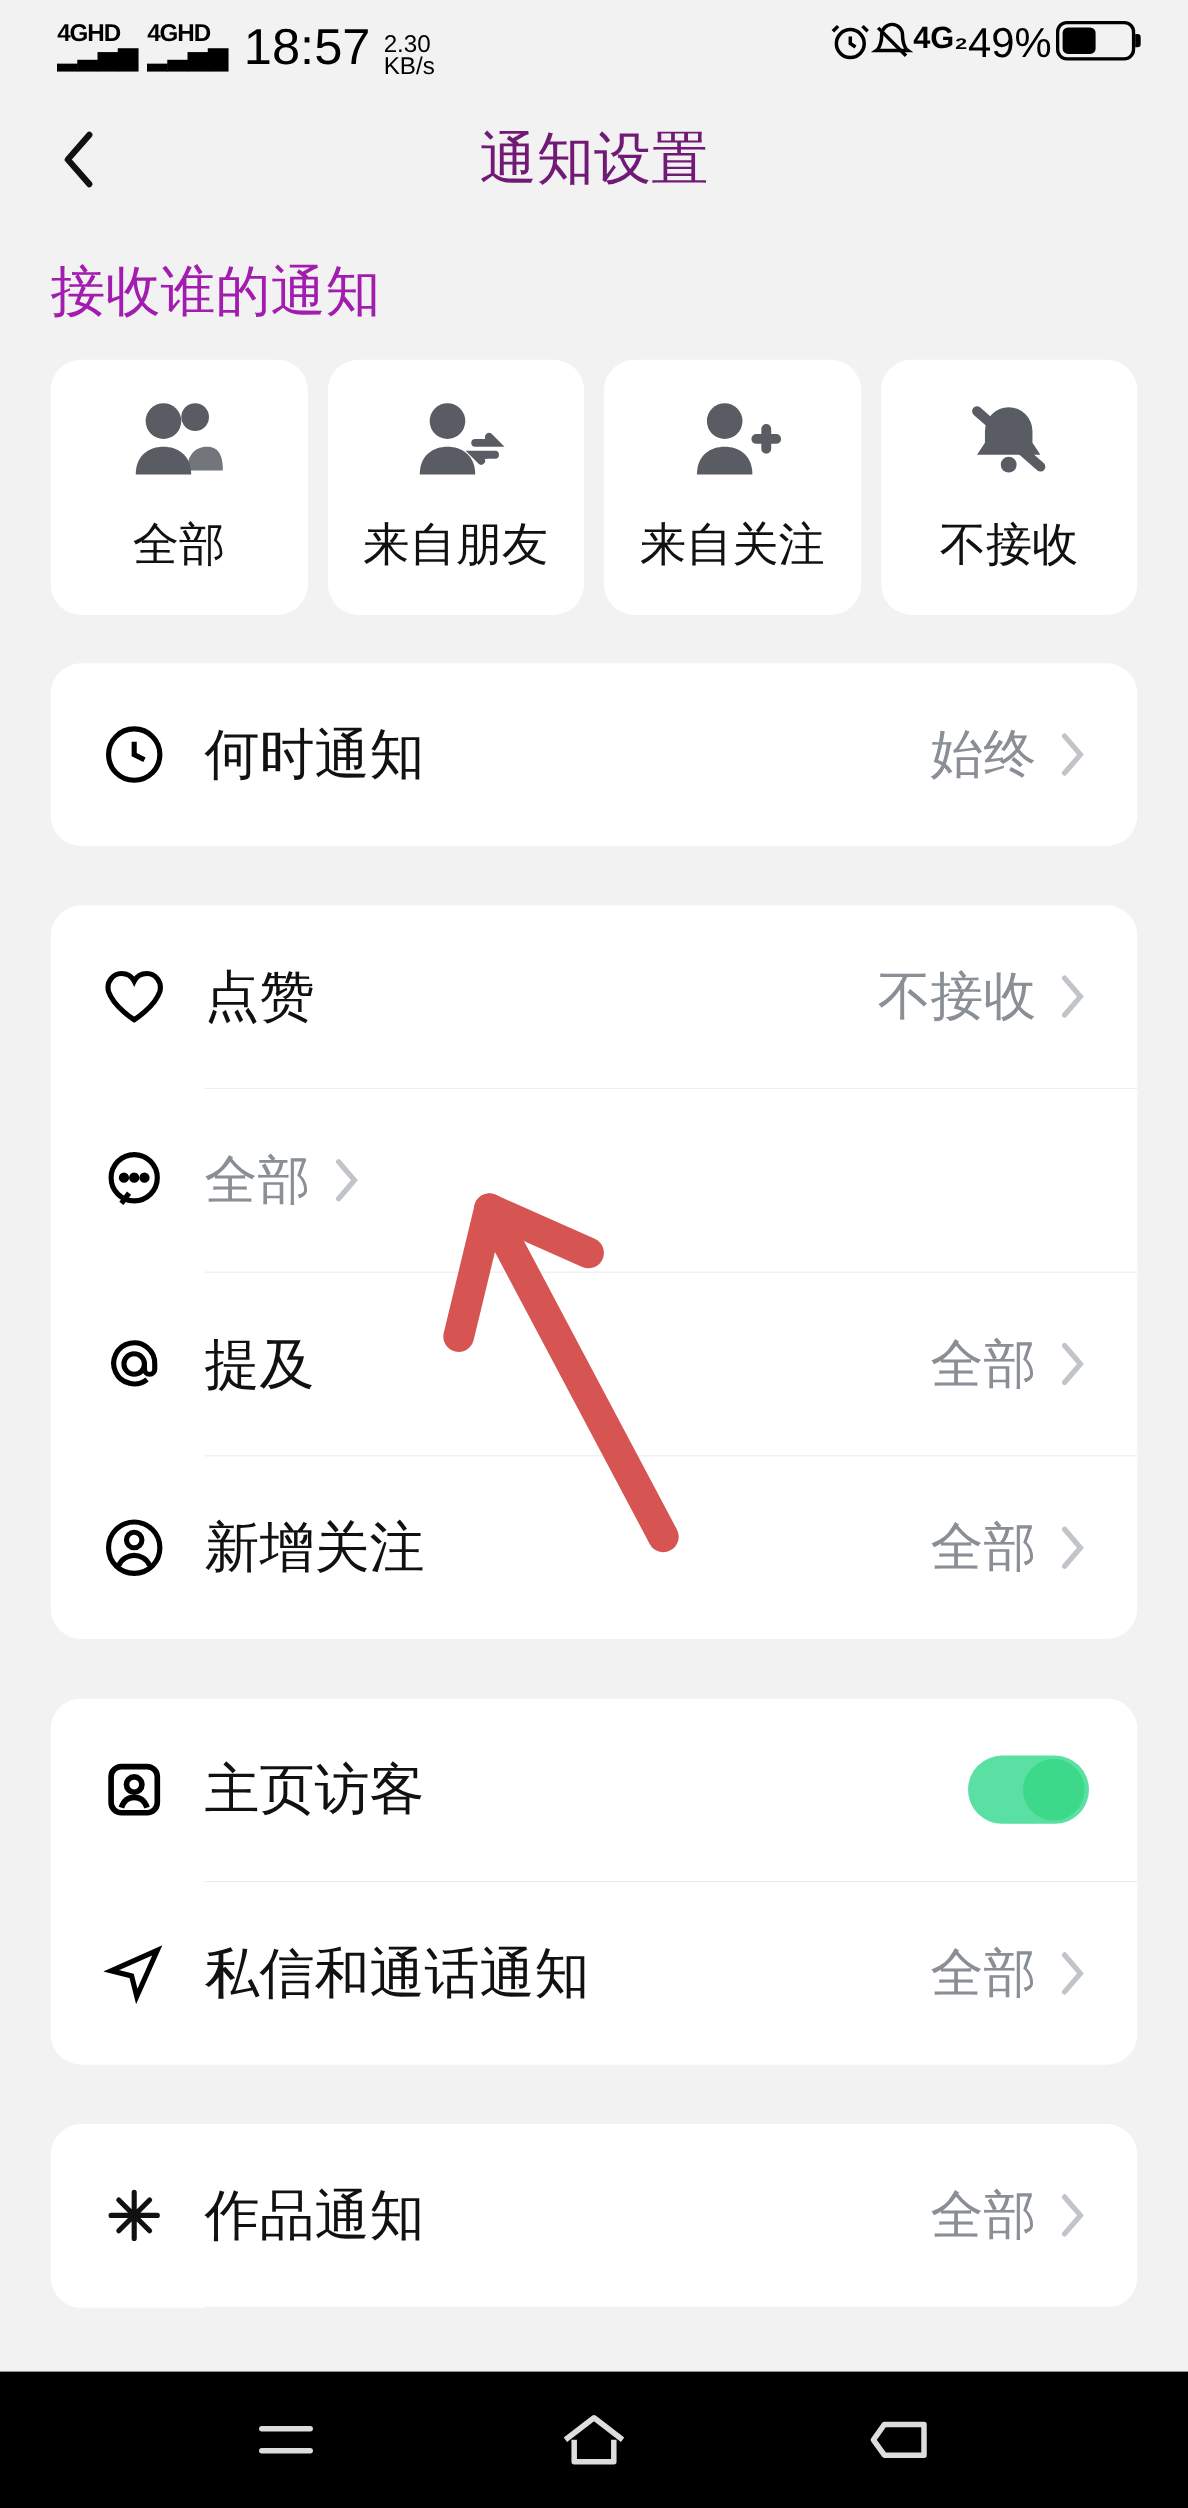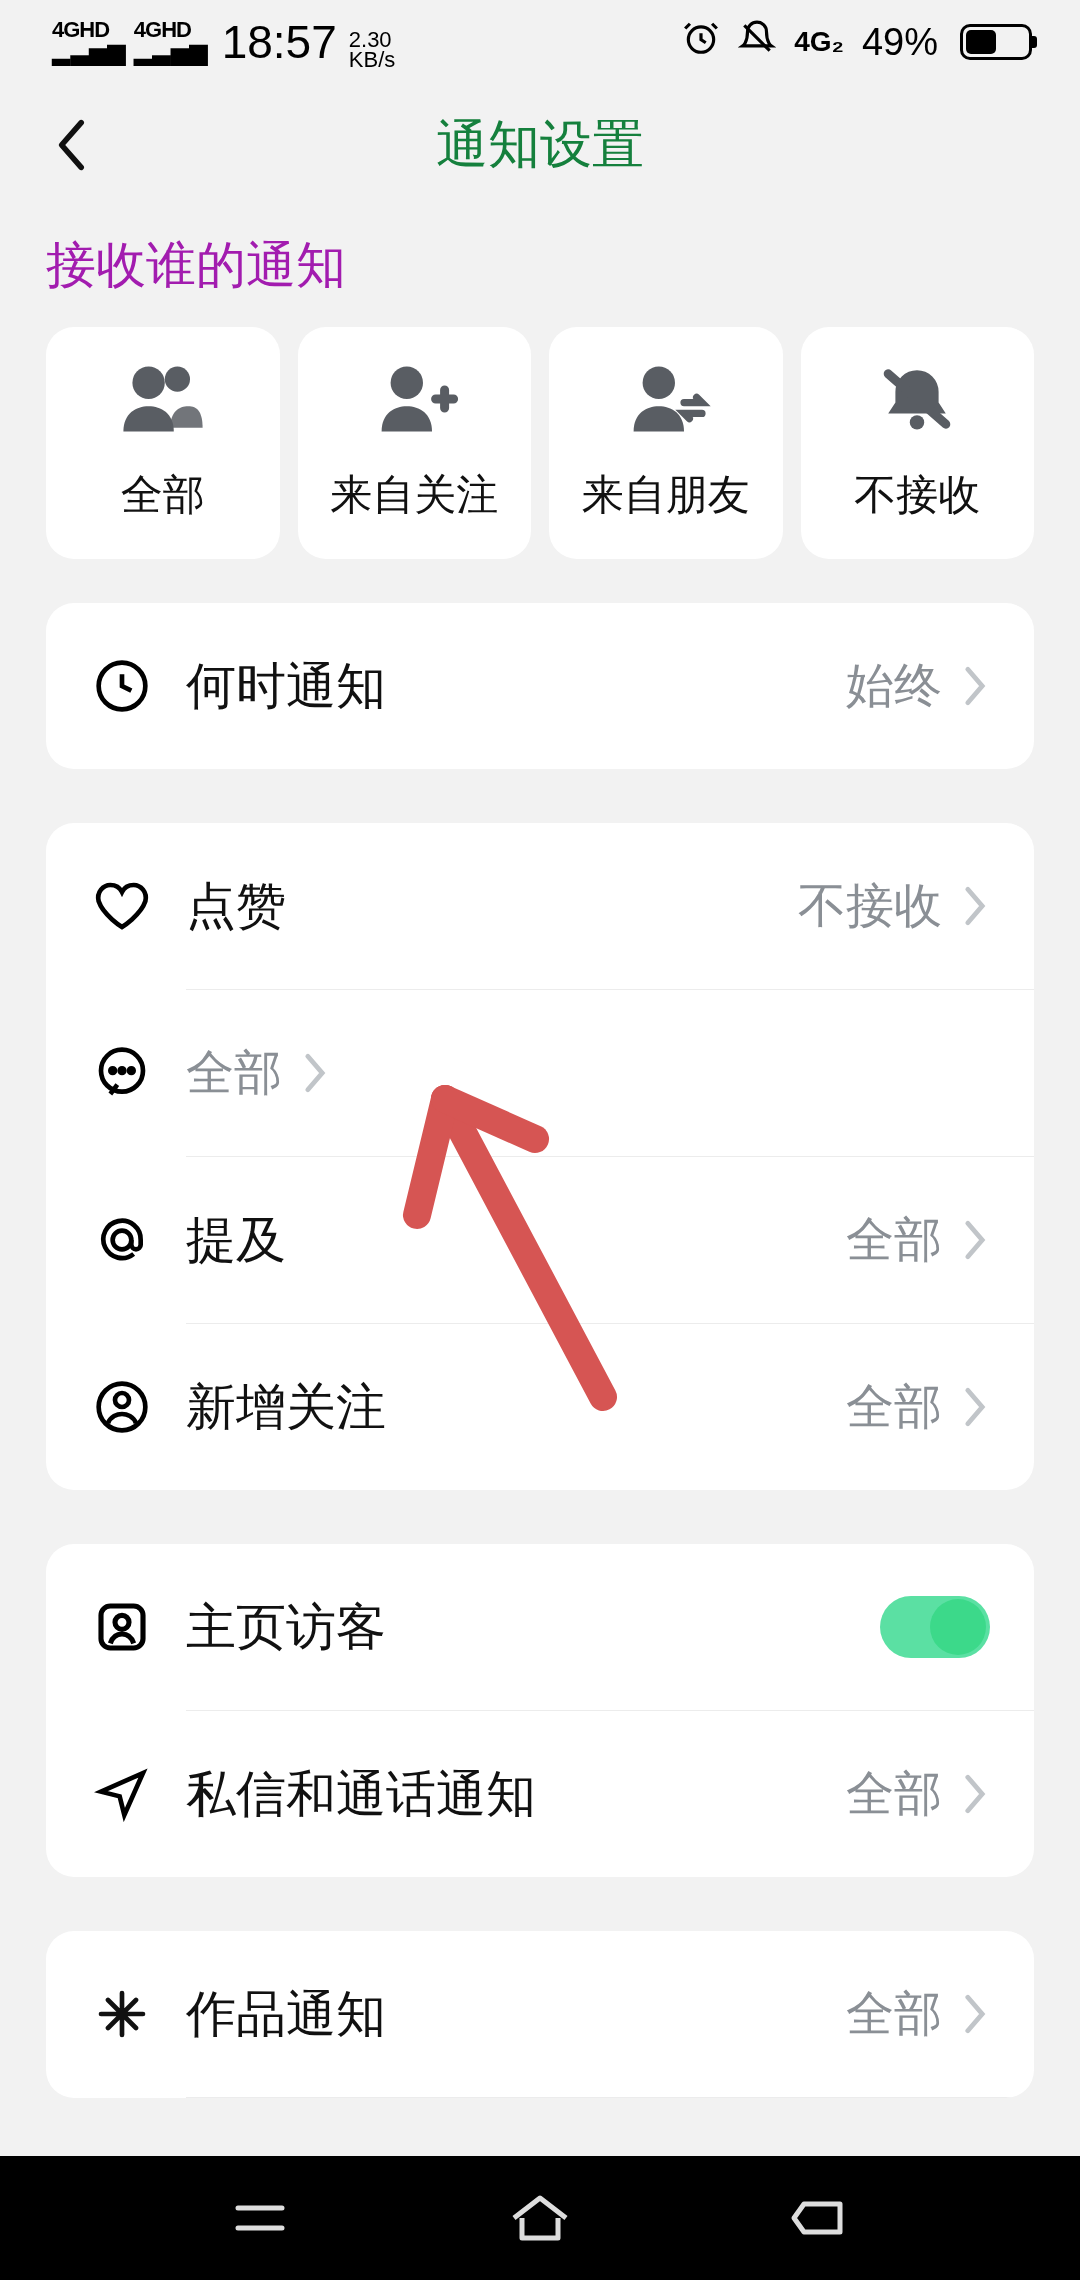--- a/index.html
+++ b/index.html
@@ -16,21 +16,21 @@
       display: flex;
       align-items: center;
       justify-content: space-between;
       padding: 2px 48px 0 52px;
       font-size: 36px;
       font-weight: 500;
       color: #000;
       background: #f2f2f2;
     }
     .status-left { display: flex; align-items: center; gap: 8px; }
-    .status-right { display: flex; align-items: center; gap: 18px; }
+    .status-right { display: flex; }
     .signal { font-size: 24px; line-height: 1; }
     .sig-label { font-size: 22px; font-weight: 700; letter-spacing: -1px; }
     .time { font-size: 46px; font-weight: 400; margin-left: 6px; }
     .kbs { font-size: 22px; line-height: 0.9; margin-left: 4px; margin-top: 16px; }
     .battery {
       width: 72px; height: 36px;
       border: 3px solid #000; border-radius: 10px;
       position: relative; margin-left: 4px;
     }
     .battery::after {
@@ -46,21 +46,21 @@
       position: relative;
       background: #f2f2f2;
     }
     .back-btn {
       position: absolute; left: 40px;
       width: 60px; height: 60px;
       display: flex; align-items: center; justify-content: center;
     }
     .header-title {
       flex: 1; text-align: center;
-      font-size: 52px; font-weight: 500; color: #15803d;
+      font-size: 52px; font-weight: 500; color: #701a75;
     }
 
     .section-title {
       padding: 24px 46px 28px;
       font-size: 50px; font-weight: 500; color: #a21caf;
     }
 
     .tile-row {
       display: flex; gap: 18px;
       padding: 0 46px 44px;
@@ -186,36 +186,36 @@
           <path d="M28 36c0-9 5-12 10-12s8 3 8 12z" opacity="0.85"></path>
         </svg>
     </span>
     <span class="tile-label">全部</span>
   </div>
   <div class="tile">
     <span class="tile-icon">
       <svg viewBox="0 0 48 40" width="90" height="72" fill="#595d63">
           <circle cx="20" cy="11" r="9"></circle>
           <path d="M6 38c0-10 7-14 14-14s14 4 14 14z"></path>
-          <path d="M36 20h10M41 15v10" stroke="#595d63" stroke-width="5" stroke-linecap="round"></path>
-        </svg>
-    </span>
-    <span class="tile-label">来自关注</span>
+          <g stroke="#595d63" stroke-width="4" stroke-linecap="round">
+            <path d="M34 22h10l-3-3M44 28h-10l3 3"></path>
+          </g>
+        </svg>
+    </span>
+    <span class="tile-label">来自朋友</span>
   </div>
   <div class="tile">
     <span class="tile-icon">
       <svg viewBox="0 0 48 40" width="90" height="72" fill="#595d63">
           <circle cx="20" cy="11" r="9"></circle>
           <path d="M6 38c0-10 7-14 14-14s14 4 14 14z"></path>
-          <g stroke="#595d63" stroke-width="4" stroke-linecap="round">
-            <path d="M34 22h10l-3-3M44 28h-10l3 3"></path>
-          </g>
-        </svg>
-    </span>
-    <span class="tile-label">来自朋友</span>
+          <path d="M36 20h10M41 15v10" stroke="#595d63" stroke-width="5" stroke-linecap="round"></path>
+        </svg>
+    </span>
+    <span class="tile-label">来自关注</span>
   </div>
   <div class="tile">
     <span class="tile-icon">
       <svg viewBox="0 0 48 40" width="90" height="72" fill="#595d63">
           <path d="M24 4a12 12 0 00-12 12v6l-4 6h32l-4-6v-6A12 12 0 0024 4z"></path>
           <circle cx="24" cy="33" r="4"></circle>
           <path d="M8 6l32 28" stroke="#595d63" stroke-width="5" stroke-linecap="round"></path>
         </svg>
     </span>
     <span class="tile-label">不接收</span>

